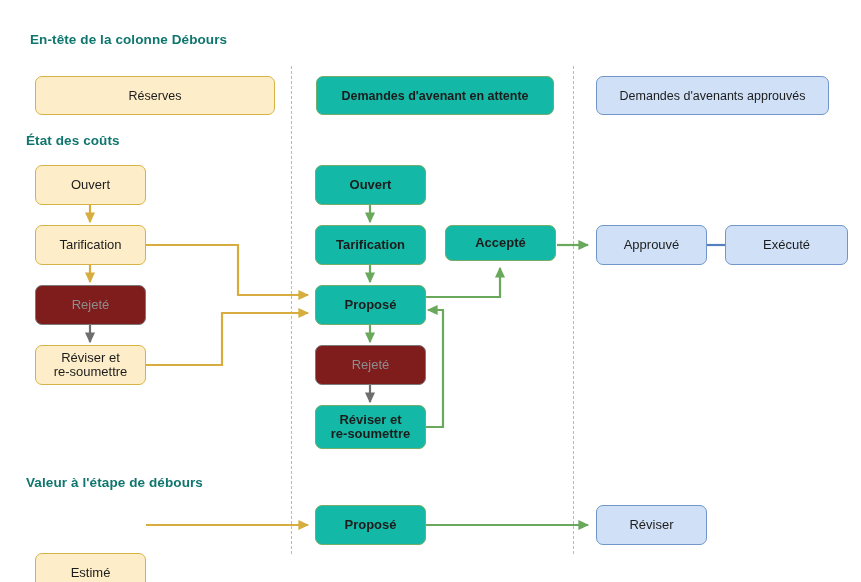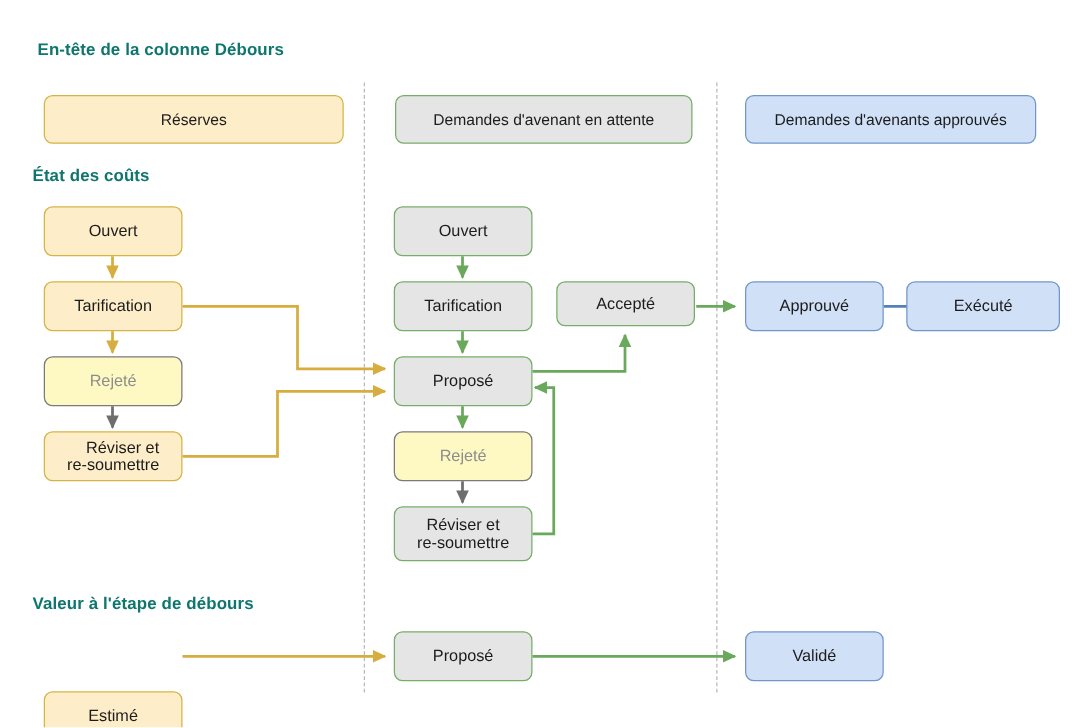--- a/index.html
+++ b/index.html
@@ -48,32 +48,32 @@
     color: #1c1c1c;
     padding: 2px 4px;
   }
   .node .lbl {
     display: block;
     white-space: pre-line;
   }
   .n-yellow {
     background: #fdeec9;
     border-color: #d6b346;
-    text-align: right;
   }
   .n-green {
-    background: #e5e5e5;
+    background: #14b8a6;
     border-color: #76ad68;
+    font-weight: bold;
   }
   .n-blue {
     background: #cfe0f7;
     border-color: #7296c9;
   }
   .n-gray {
-    background: #fef9c3;
+    background: #7f1d1d;
     border-color: #7a7a7a;
     color: #8d8d8d;
   }
   .banner {
     font-size: 12.5px;
   }
   .divider {
     position: absolute;
     width: 0;
     border-left: 1.6px dashed #b9b9b9;
@@ -185,16 +185,16 @@
     <span class="lbl">Exécuté</span>
   </div>
 
   <div class="node n-yellow" style="left:35px; top:505px; width:111px; height:40px;margin-top:48px;">
     <span class="lbl">Estimé</span>
   </div>
   <div class="node n-green" style="left:315px; top:505px; width:111px; height:40px;">
     <span class="lbl">Proposé</span>
   </div>
   <div class="node n-blue" style="left:596px; top:505px; width:111px; height:40px;">
-    <span class="lbl">Validé</span>
+    <span class="lbl">Réviser</span>
   </div>
 
 </div>
 
 </body></html>

